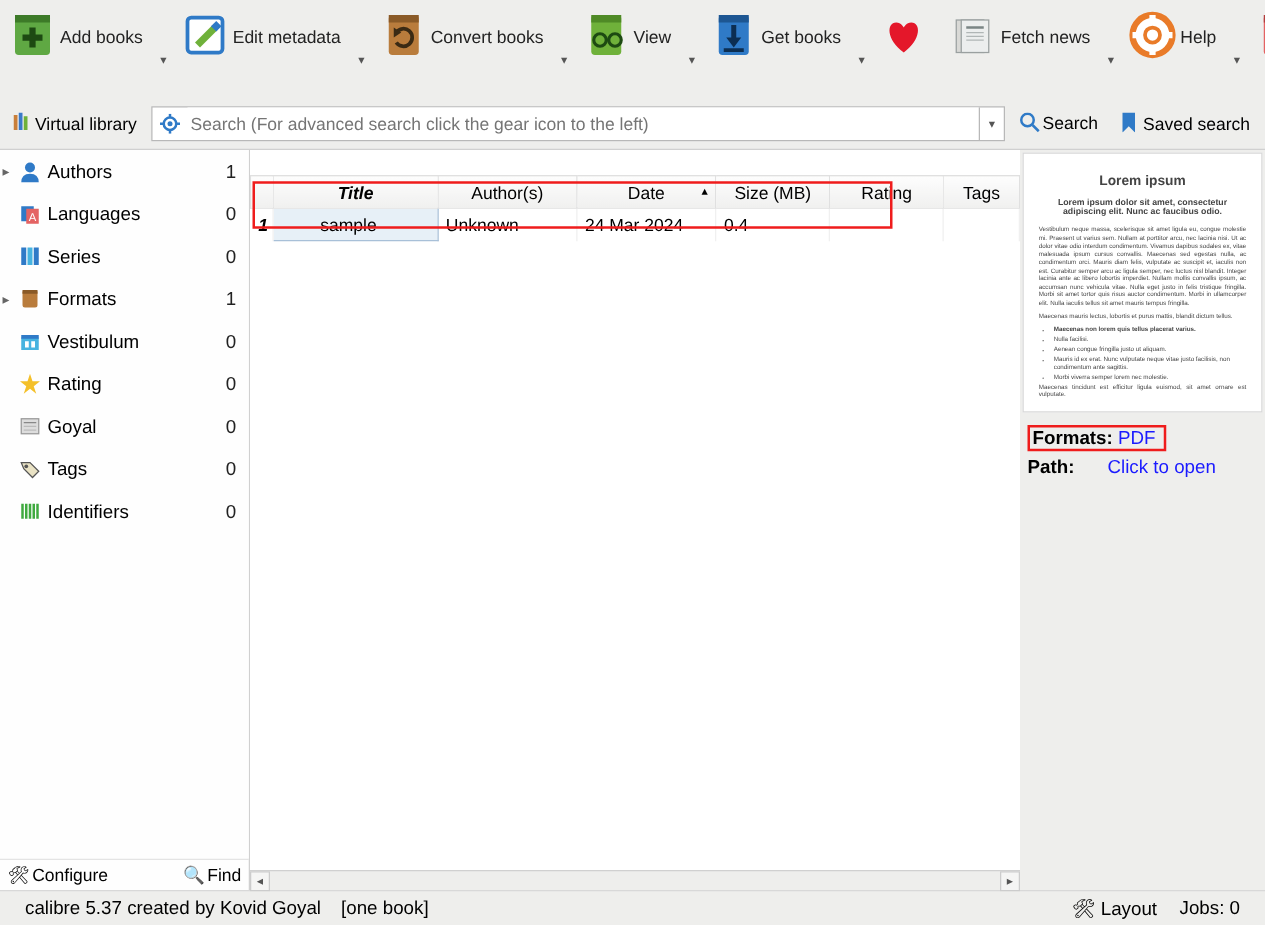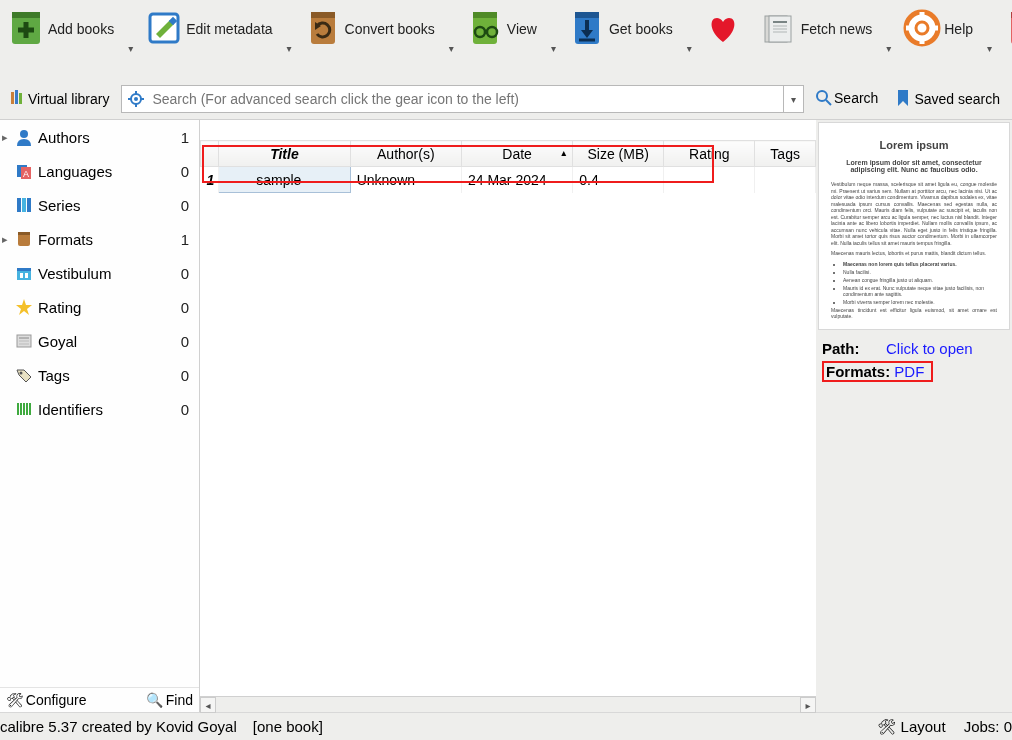--- a/index.html
+++ b/index.html
@@ -252,21 +252,21 @@
   .detail-key { font-weight:bold; }
   .detail-link { color:#1a1aff; text-decoration:none; cursor:pointer;}
   .red-box-detail {
     border:2px solid #ef1c1c; padding:0 2px;
   }
   
   .statusbar {
     height: 28px;
     display: flex;
     align-items: center;
-    padding: 0 0;
+    padding: 0 20px;
     font-size: 15px;
     background: #eeeeec;
     border-top: 1px solid #d8d8d8;
     justify-content: space-between;
   }
   .statusbar .left { display:flex; gap:16px;}
   .statusbar .right { display:flex; gap:18px; align-items:center;}
 </style>
 </head>
 <body>
@@ -657,29 +657,29 @@
         <rect x="135" y="14" width="4" height="4" fill="#2962cc"></rect>
           <text x="141" y="18" font-size="4">Column 1</text>
         <rect x="135" y="20" width="4" height="4" fill="#d3521e"></rect>
           <text x="141" y="24" font-size="4">Column 2</text>
         <rect x="135" y="26" width="4" height="4" fill="#f4b400"></rect>
           <text x="141" y="30" font-size="4">Column 3</text>
       </svg>
     </div>
     <div class="detail-fields">
       <div class="detail-row">
-        <span class="detail-key" style="width:58px;display:inline-block">Path:</span>
-        <a class="detail-link">Click to open</a>
-      </div>
-      <div class="detail-row">
         <span class="red-box-detail">
           <span class="detail-key">Formats:</span>
           <a class="detail-link">PDF</a>&nbsp;
         </span>
       </div>
+      <div class="detail-row">
+        <span class="detail-key" style="width:58px;display:inline-block">Path:</span>
+        <a class="detail-link">Click to open</a>
+      </div>
     </div>
   </div>
 </div>
 
 <div class="statusbar">
   <div class="left">
     <span>calibre 5.37 created by Kovid Goyal</span>
     <span>[one book]</span>
   </div>
   <div class="right">

